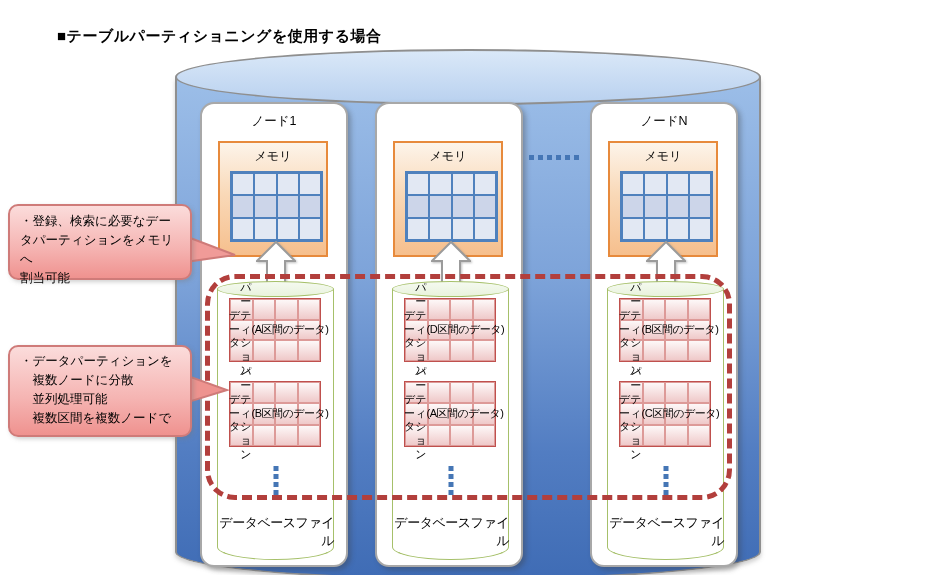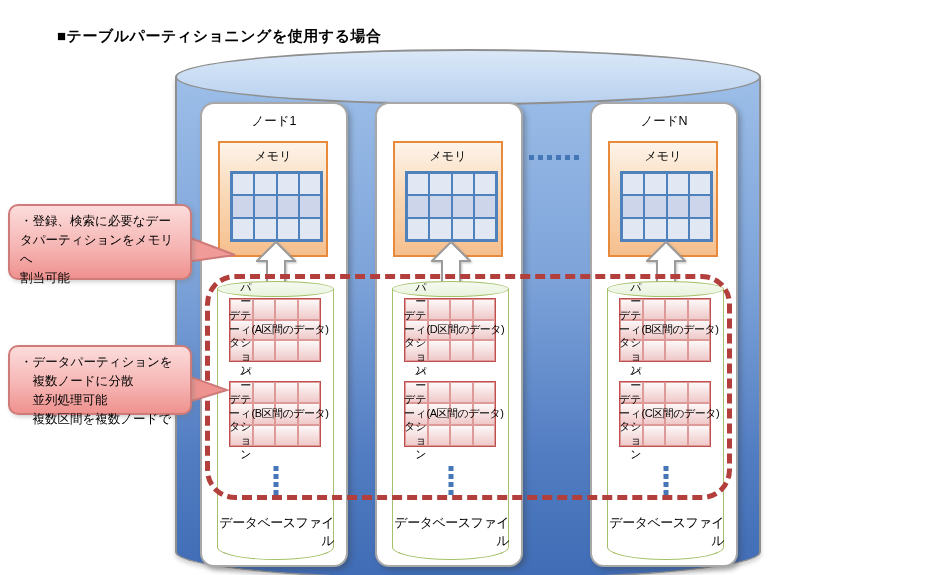--- a/index.html
+++ b/index.html
@@ -68,21 +68,21 @@
   .dash-rect { position: absolute; left: 205px; top: 252px; width: 527px; height: 226px; z-index: 30;
     border: 5px dashed #b23f3c; border-radius: 30px; }
 
   
   .callout { position: absolute; left: 8px; width: 184px; z-index: 40;
     border: 2px solid #cf7b79; border-radius: 10px;
     background: linear-gradient(#fbdcdb, #f5b3b1 60%, #ef928f);
     box-shadow: 2px 2px 4px rgba(120,120,120,.35);
     font-size: 12.5px; line-height: 19px; padding: 6px 10px; }
   .callout-1 { top: 182px; height: 76px; }
-  .callout-2 { top: 323px; height: 70px; }
+  .callout-2 { top: 323px; height: 92px; font-family: Liberation Mono, monospace; }
   .tail { position: absolute; z-index: 39; }
   .tail polygon { stroke: #cf7b79; stroke-width: 2; }
   .tail-1 { left: 183px; top: 212px; }
   .tail-1 polygon { fill: #f09b98; }
   .tail-2 { left: 183px; top: 351px; }
   .tail-2 polygon { fill: #ee938f; }
 </style>
 </head>
 <body>
 

